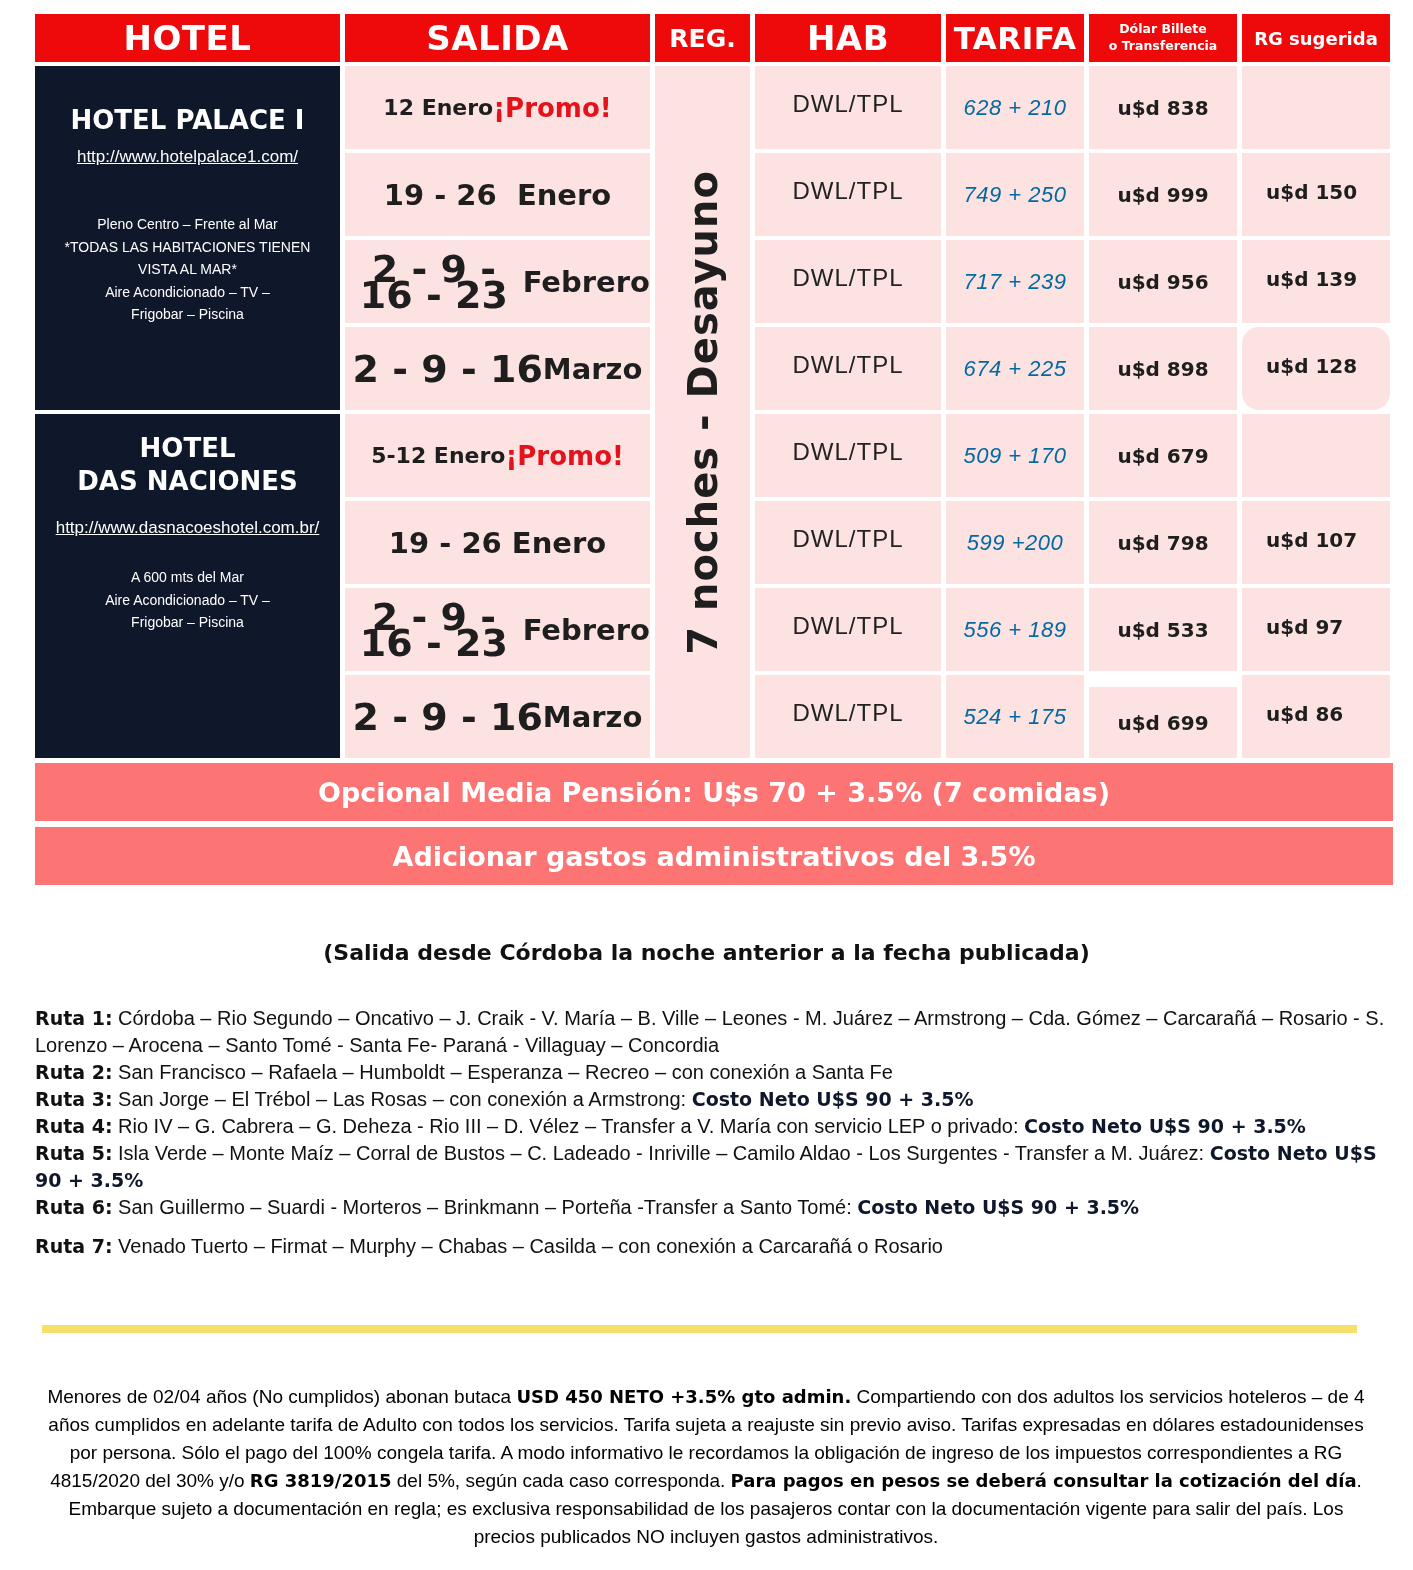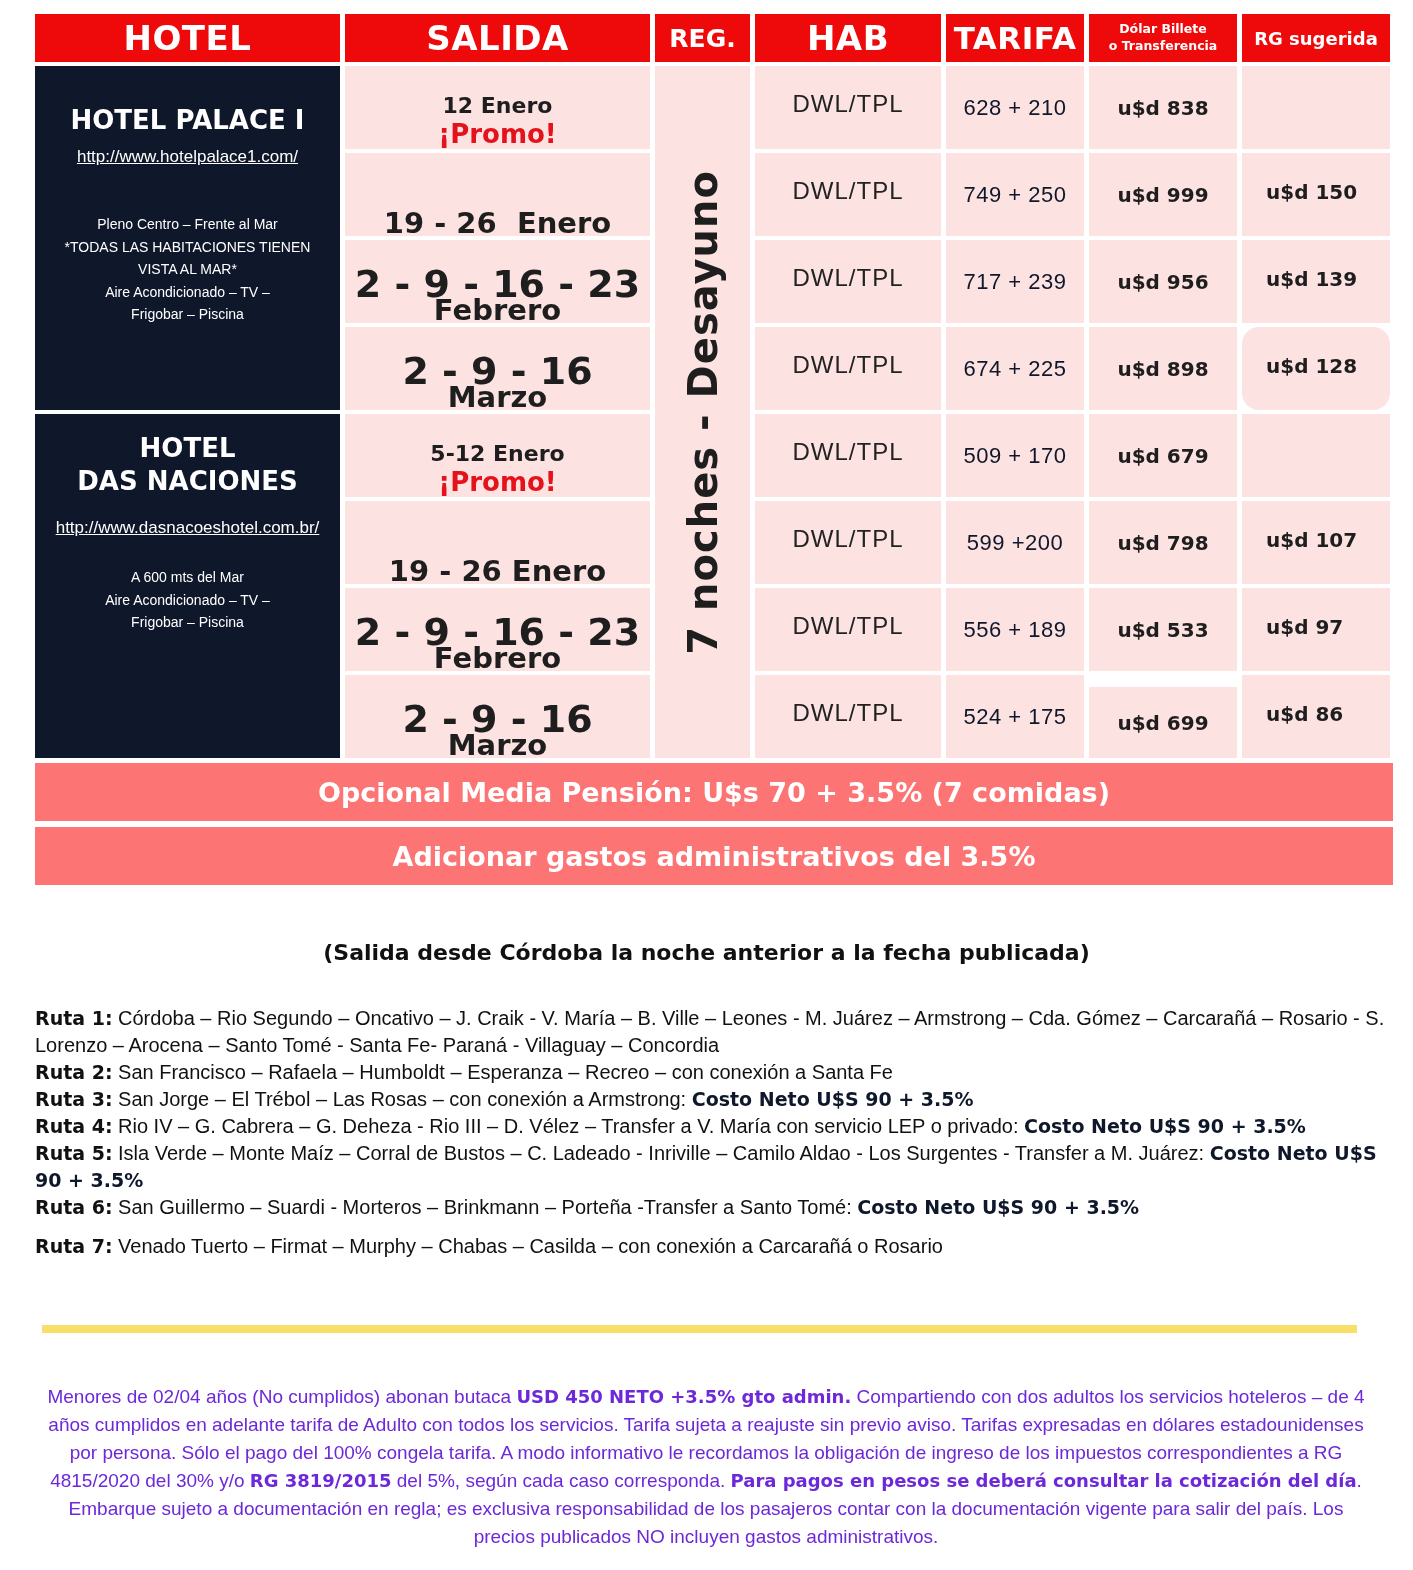--- a/index.html
+++ b/index.html
@@ -29,40 +29,40 @@
     padding: 0 12px;
   }
   .hotel .name { font-family: "DejaVu Sans", sans-serif; font-weight: bold; font-size: 26px; line-height: 33px; }
   .hotel .link { color: #fff; text-decoration: underline; font-size: 17px; line-height: 16px; margin-top: 12px; word-break: break-all; }
   .hotel .desc { font-size: 14px; line-height: 22.5px; margin-top: 40px; }
 
   .cell {
     background: #fde2e2; display: flex; align-items: center; justify-content: center;
     text-align: center;
   }
-  .salida { flex-direction: column; font-family: "DejaVu Sans", sans-serif; font-weight: bold; color: #1e1e1e; justify-content: flex-end; }
+  .salida { flex-direction: row; font-family: "DejaVu Sans", sans-serif; font-weight: bold; color: #1e1e1e; }
   .salida .l1 { font-size: 38px; line-height: 26px; }
   .salida .l2 { font-size: 29px; line-height: 26px; }
   .salida.single .l1 { font-size: 29px; }
   .salida.promo .l1 { font-size: 22px; line-height: 26px; }
   .salida.promo .l2 { color: #e4121a; font-size: 26px; line-height: 30px; }
 
   .reg {
     grid-column: 3; grid-row: 2 / span 8;
     background: #fde2e2; display: flex; align-items: center; justify-content: center;
     position: relative;
   }
   .reg-text {
     writing-mode: vertical-rl; transform: rotate(180deg);
     font-family: "DejaVu Sans", sans-serif; font-weight: bold; font-size: 40px; color: #1e1e1e;
     white-space: nowrap; letter-spacing: 1px;
   }
 
   .hab { font-size: 24px; letter-spacing: 1px; color: #222; padding-bottom: 8px; }
-  .tarifa { font-size: 22px; color: #0f172a; letter-spacing: 0.5px; }
+  .tarifa { font-size: 22px; color: #0369a1; letter-spacing: 0.5px; font-style: italic; }
   .dolar { font-family: "DejaVu Sans", sans-serif; font-weight: bold; font-size: 20px; color: #1e1e1e; }
   .rg { font-family: "DejaVu Sans", sans-serif; font-weight: bold; font-size: 20px; color: #1e1e1e; justify-content: flex-start; padding-left: 24px; padding-bottom: 6px; }
 
   .band {
     position: absolute; left: 35px; width: 1358px; height: 58px;
     background: #fd7474; color: #fff; font-family: "DejaVu Sans", sans-serif; font-weight: bold;
     font-size: 27px; display: flex; align-items: center; justify-content: center;
   }
   .band.b1 { top: 763px; }
   .band.b2 { top: 827px; }
@@ -74,21 +74,21 @@
 
   .rutas { position: absolute; left: 35px; top: 1005px; width: 1360px; font-size: 20px; line-height: 27px; color: #111; }
   .ruta .lbl { font-weight: bold; font-family: "DejaVu Sans", sans-serif; font-size: 19px; }
   .ruta .cost { color: #0f172a; font-weight: bold; font-family: "DejaVu Sans", sans-serif; font-size: 19px; }
   .ruta.gap { margin-top: 12px; }
 
   .yellow-line { position: absolute; left: 42px; top: 1325px; width: 1315px; height: 8px; background: #f7df6a; }
 
   .footer {
     position: absolute; left: 36px; top: 1383px; width: 1340px; text-align: center;
-    font-size: 19px; line-height: 28px; color: #6d28d9;
+    font-size: 19px; line-height: 28px; color: #000000;
   }
   .footer b { font-family: "DejaVu Sans", sans-serif; font-size: 18px; }
 </style>
 </head>
 <body>
 
 <div class="grid">
 
   <div class="hdr big" style="grid-column:1;grid-row:1;">HOTEL</div>
   <div class="hdr big" style="grid-column:2;grid-row:1;">SALIDA</div>

